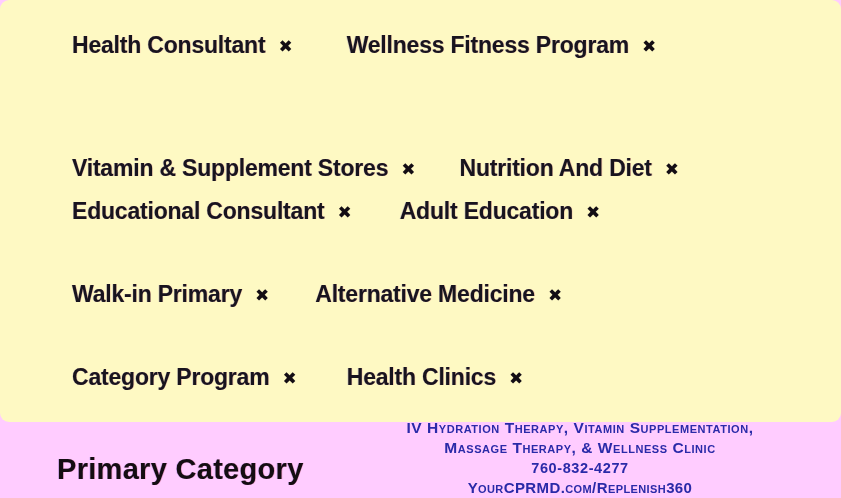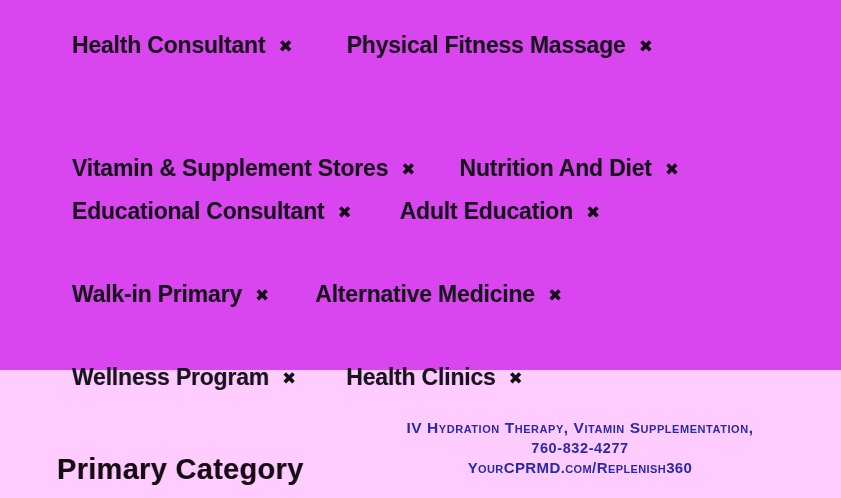--- a/index.html
+++ b/index.html
@@ -13,22 +13,23 @@
     overflow: hidden;
     background: #ffccff;
     font-family: "Liberation Sans", sans-serif;
     position: relative;
     -webkit-font-smoothing: antialiased;
   }
 
   #canvas {
     position: relative;
     width: 841px;
-    height: 370px;
-    background: #d946ef;
+    height: 422px;
+    background: #fef9c3;
+    border-radius: 9px;
   }
 
   
   .tag-rows {
     position: absolute;
     left: 0;
     top: 0;
     width: 841px;
   }
 
@@ -134,21 +135,21 @@
 
   <div class="tag-rows">
 
     <div class="tag-row r0">
       <span class="tag-item">
         <span class="tag-label">Health Consultant</span>
         <span class="tag-x">✖</span>
       </span>
       <span class="gap-a"></span>
       <span class="tag-item">
-        <span class="tag-label">Physical Fitness Massage</span>
+        <span class="tag-label">Wellness Fitness Program</span>
         <span class="tag-x">✖</span>
       </span>
     </div>
 
     <div class="tag-row r1">
       <span class="tag-item">
         <span class="tag-label">Vitamin &amp; Supplement Stores</span>
         <span class="tag-x">✖</span>
       </span>
       <span class="gap-b"></span>
@@ -177,33 +178,34 @@
       </span>
       <span class="gap-d"></span>
       <span class="tag-item">
         <span class="tag-label">Alternative Medicine</span>
         <span class="tag-x">✖</span>
       </span>
     </div>
 
     <div class="tag-row r4">
       <span class="tag-item">
-        <span class="tag-label">Wellness Program</span>
+        <span class="tag-label">Category Program</span>
         <span class="tag-x">✖</span>
       </span>
       <span class="gap-e"></span>
       <span class="tag-item">
         <span class="tag-label">Health Clinics</span>
         <span class="tag-x">✖</span>
       </span>
     </div>
 
   </div>
 
   <div class="primary-category">Primary Category</div>
 
   <div class="brand-block">
     <div class="brand-line">IV Hydration Therapy, Vitamin Supplementation,</div>
+    <div class="brand-line">Massage Therapy, &amp; Wellness Clinic</div>
     <div class="brand-line phone">760-832-4277</div>
     <div class="brand-line url">YourCPRMD.com/Replenish360</div>
   </div>
 
 </div>
 
 </body></html>

